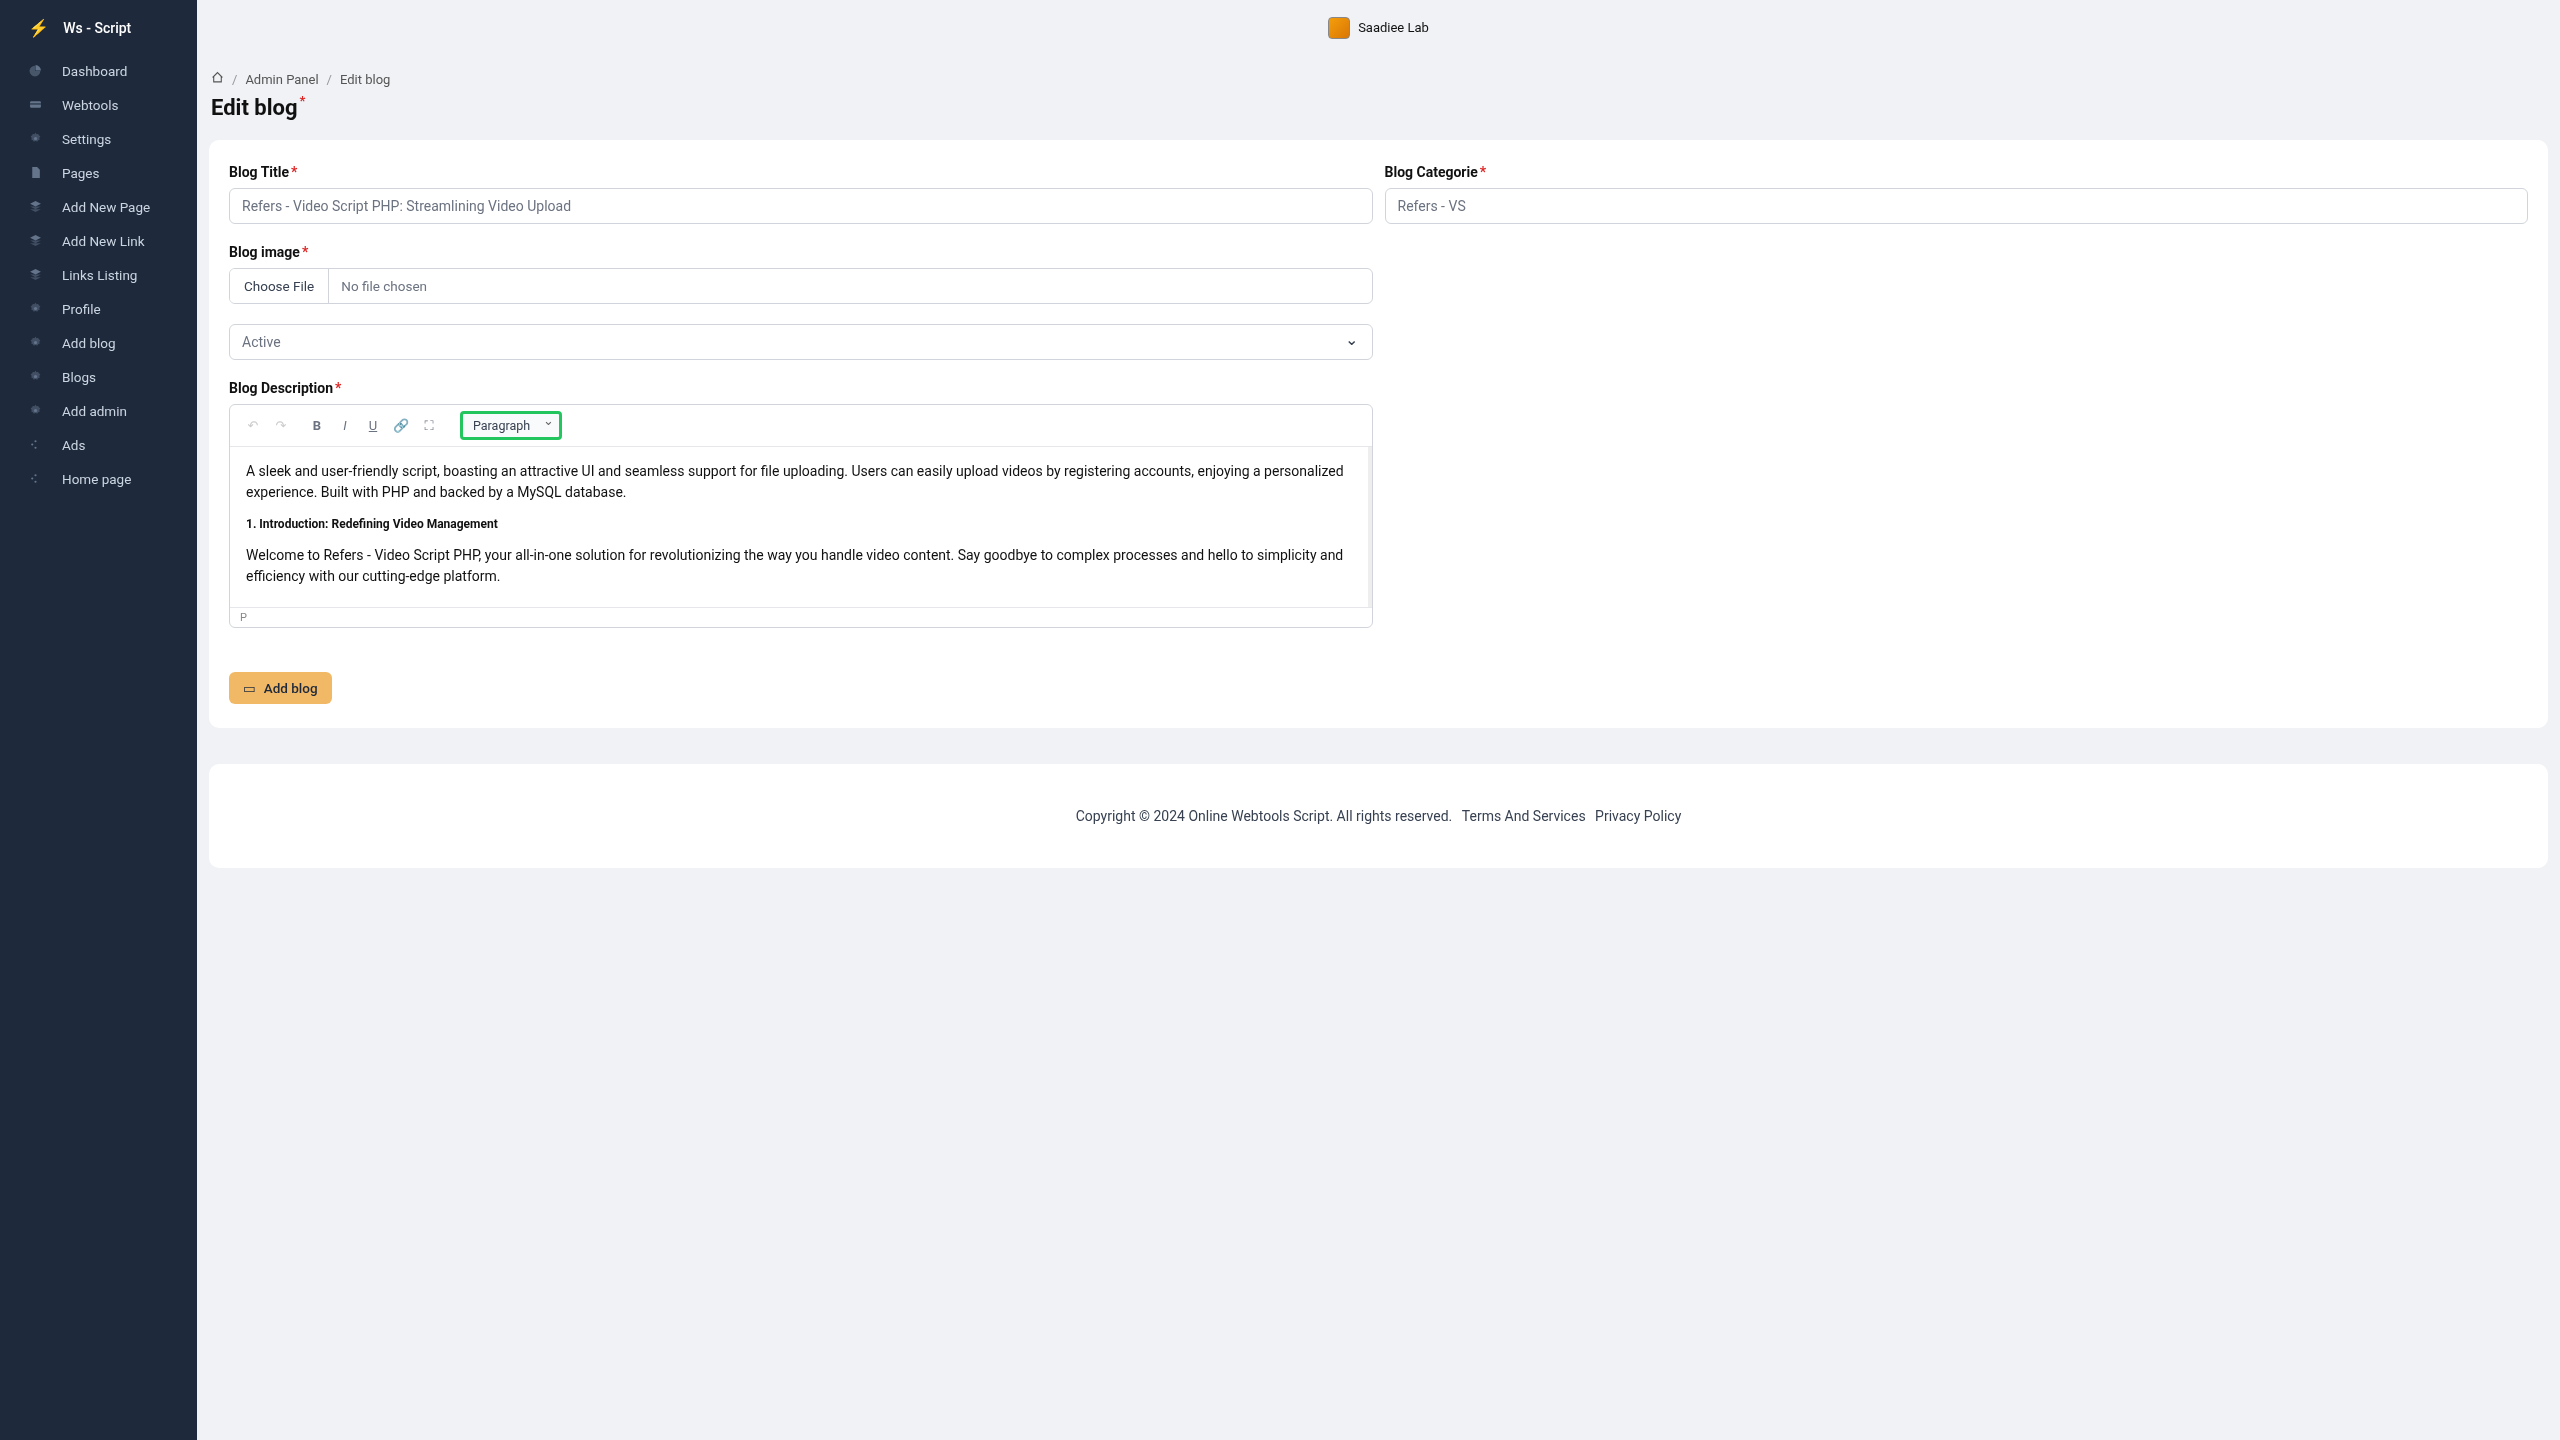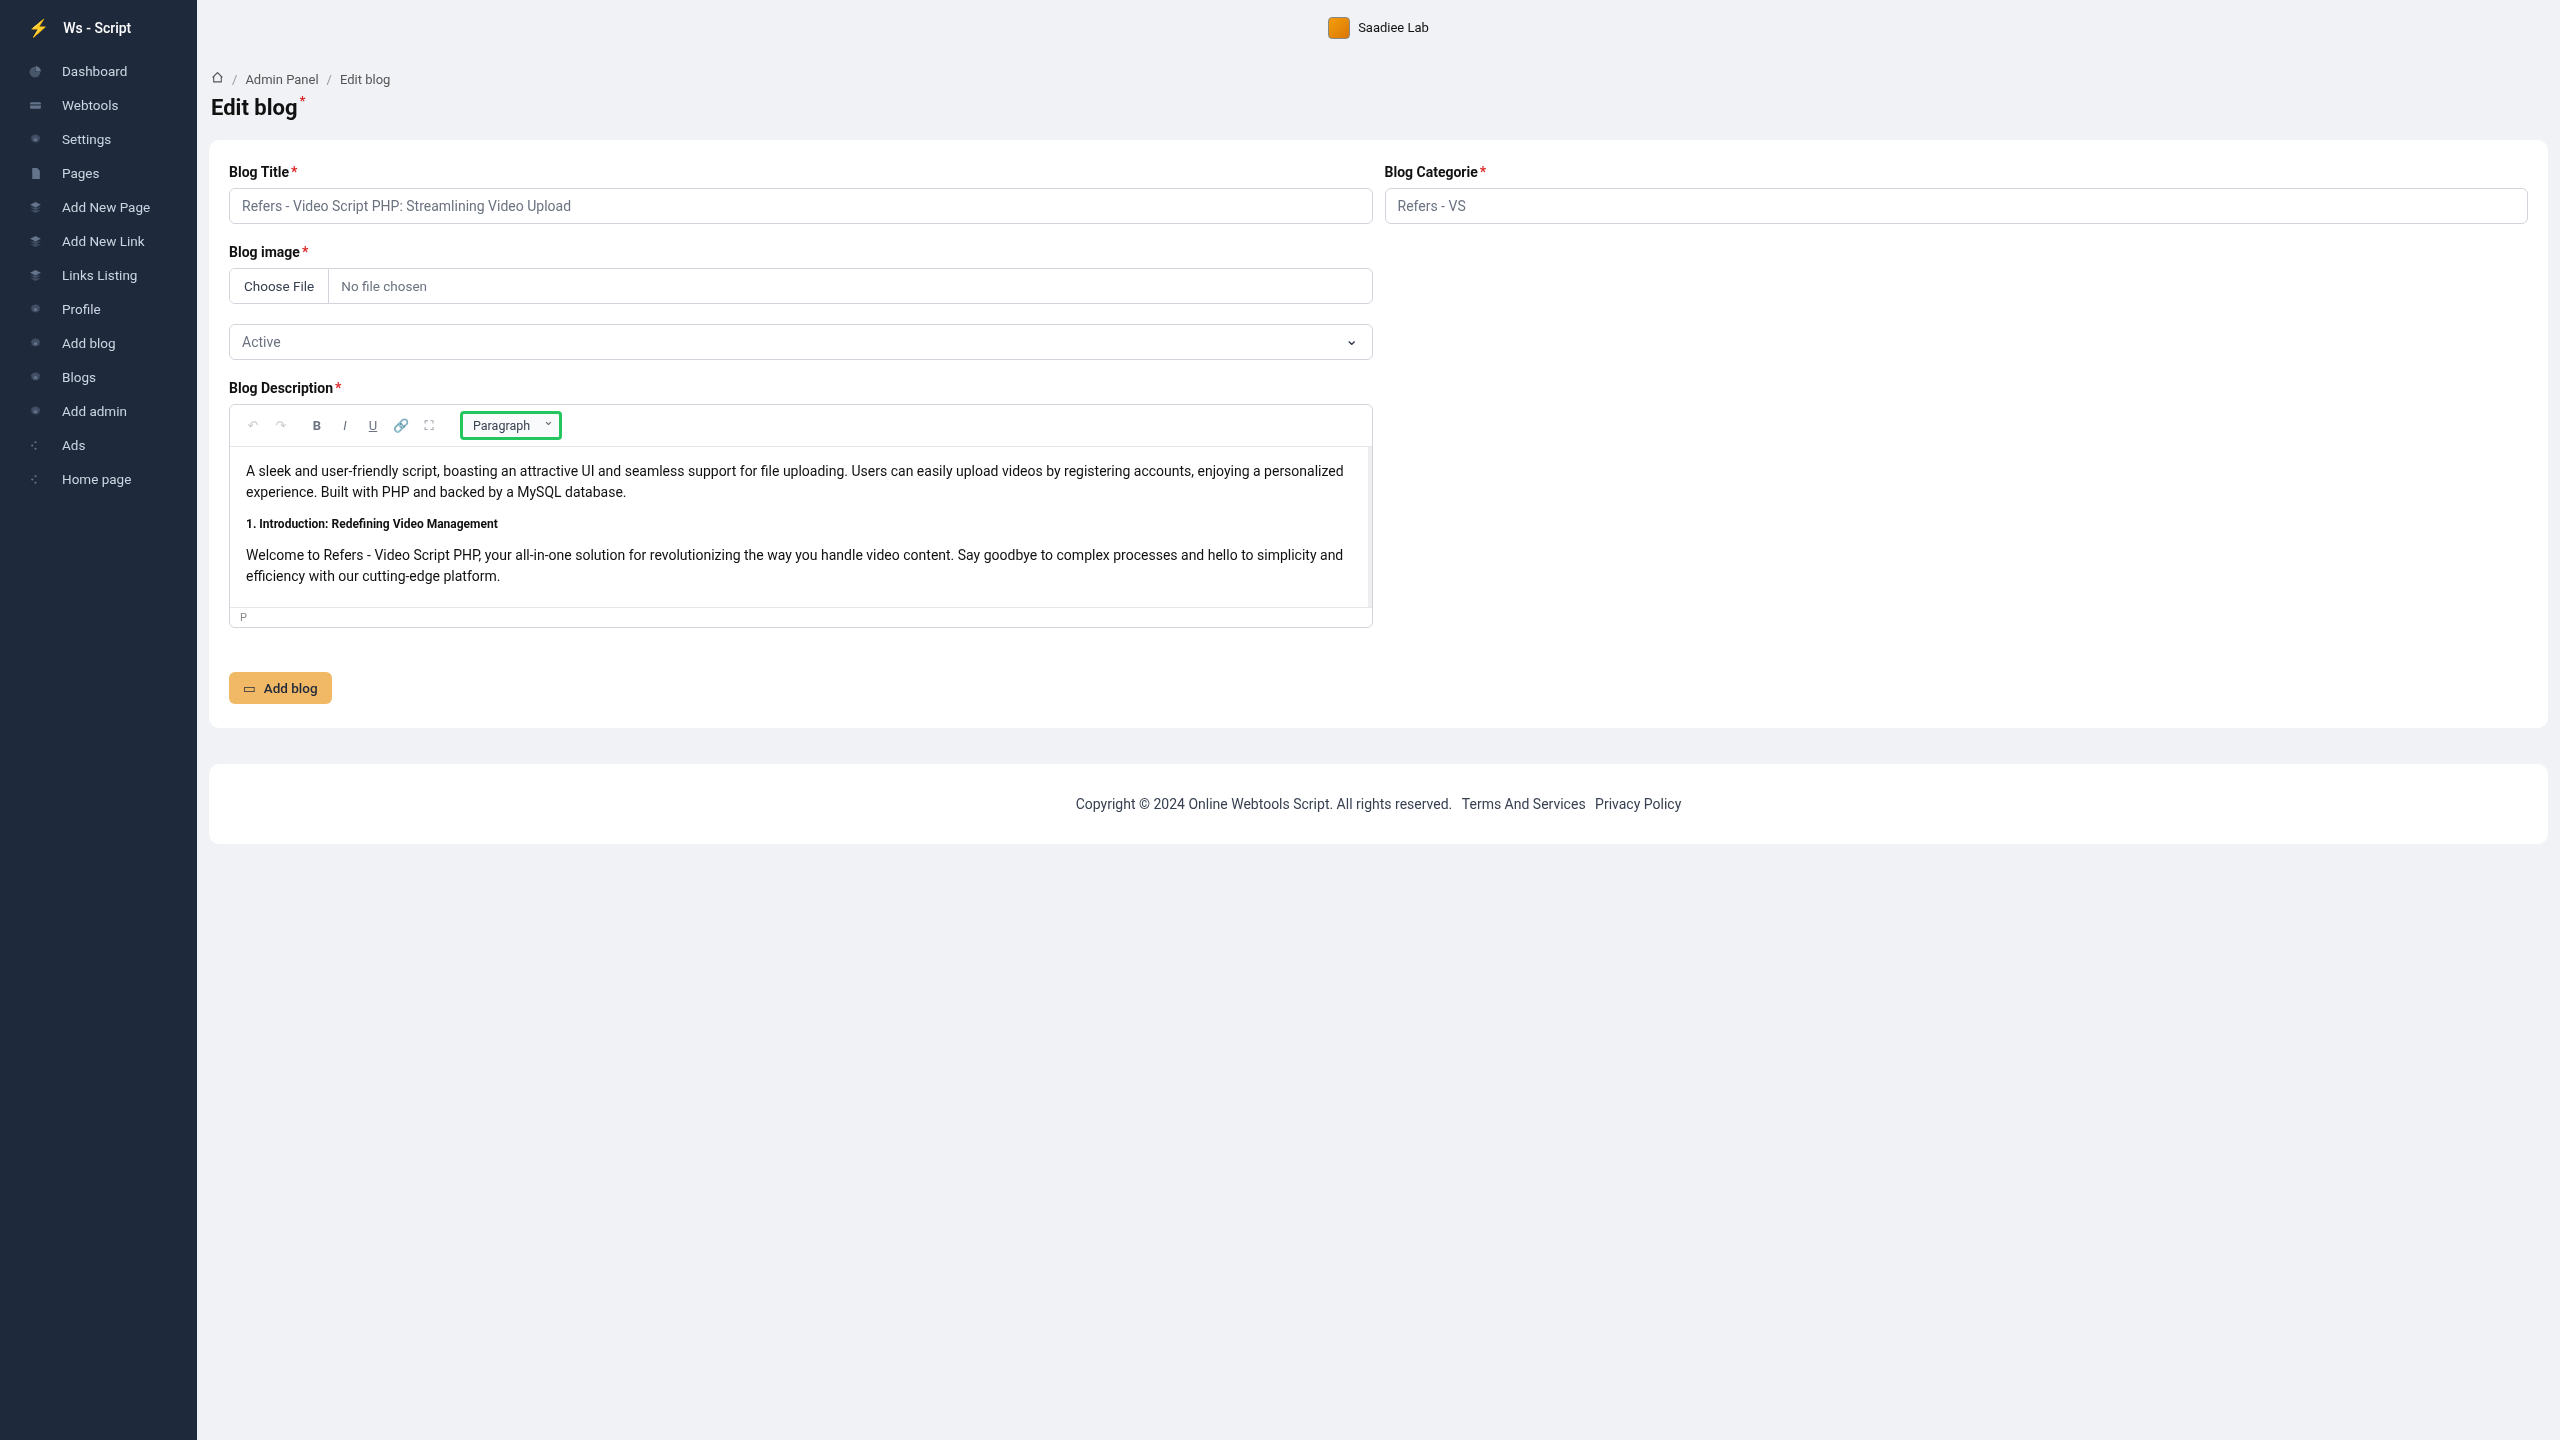--- a/index.html
+++ b/index.html
@@ -1,21 +1,21 @@
 <!DOCTYPE html>
 <html><head>
 <meta charset="utf-8">
 <style>
 *{margin:0;padding:0;box-sizing:border-box;font-family:-apple-system,BlinkMacSystemFont,"Segoe UI",Roboto,sans-serif}
 body{background:#f0f2f5;display:flex;min-height:100vh}
 .sidebar{width:197px;background:#1e293b;color:#cbd5e1;padding-top:18px;flex-shrink:0}
 .brand{display:flex;align-items:center;padding:0 28px 16px;gap:14px}
 .bolt{color:#f59e0b;font-size:17px}
 .brand-text{color:#fff;font-size:14px;font-weight:500}
-.nav-item{display:flex;align-items:center;padding:9px 28px;gap:20px;font-size:13.5px;cursor:pointer;color:#cbd5e1}
+.nav-item{display:flex;align-items:flex-start;padding:9px 28px;gap:20px;font-size:13.5px;cursor:pointer;color:#cbd5e1}
 .nav-icon{width:14px;height:14px;display:inline-flex;align-items:center;justify-content:center;color:#64748b;font-size:12px}
 .main{flex:1;display:flex;flex-direction:column}
 .topbar{height:55px;display:flex;align-items:center;justify-content:center;padding:0 20px}
 .user{display:flex;align-items:center;gap:8px;font-size:13px;color:#111}
 .avatar{width:22px;height:22px;border-radius:4px;background:linear-gradient(135deg,#f59e0b,#d97706);border:1px solid #888}
 .content{padding:0 12px 20px}
 .breadcrumb{display:flex;align-items:center;gap:8px;font-size:13px;color:#555;padding:16px 2px 4px}
 .breadcrumb a{color:#555;text-decoration:none}
 .sep{color:#999}
 .page-title{font-size:22px;font-weight:700;color:#111;padding:4px 2px 20px;position:relative;display:inline-block}
@@ -39,21 +39,21 @@
 .tool-btn.disabled{color:#ccc}
 .tool-sep{width:6px}
 .format-select{margin-left:8px;padding:4px 28px 4px 10px;border:3px solid #22c55e;border-radius:4px;font-size:12.5px;color:#374151;background:#f9fafb;appearance:none;position:relative}
 .format-wrap{position:relative}
 .format-wrap:after{content:"⌄";position:absolute;right:8px;top:2px;color:#666;pointer-events:none;font-size:13px}
 .editor-body{padding:14px 16px;font-size:14px;color:#111;line-height:1.5;height:160px;overflow-y:auto;border-right:4px solid #eee}
 .editor-body p{margin-bottom:12px}
 .editor-body .h{font-weight:700;font-size:12px}
 .status-bar{border-top:1px solid #e5e7eb;padding:3px 10px;font-size:11px;color:#888;text-transform:uppercase}
 .submit-btn{display:inline-flex;align-items:center;gap:8px;padding:8px 14px;background:#f1b866;border:none;border-radius:6px;font-size:13.5px;color:#1e293b;cursor:pointer;margin-top:24px;font-weight:500}
-.footer{background:#fff;border-radius:10px;padding:32px;text-align:center;font-size:14px;color:#374151}
+.footer{background:#fff;border-radius:10px;padding:44px;text-align:center;font-size:14px;color:#374151}
 .footer a{color:#374151;text-decoration:none;margin-left:6px}
 svg{width:13px;height:13px}
 </style>
 </head>
 <body>
 
 <aside class="sidebar">
   <div class="brand">
     <span class="bolt">⚡</span>
     <span class="brand-text">Ws - Script</span>

